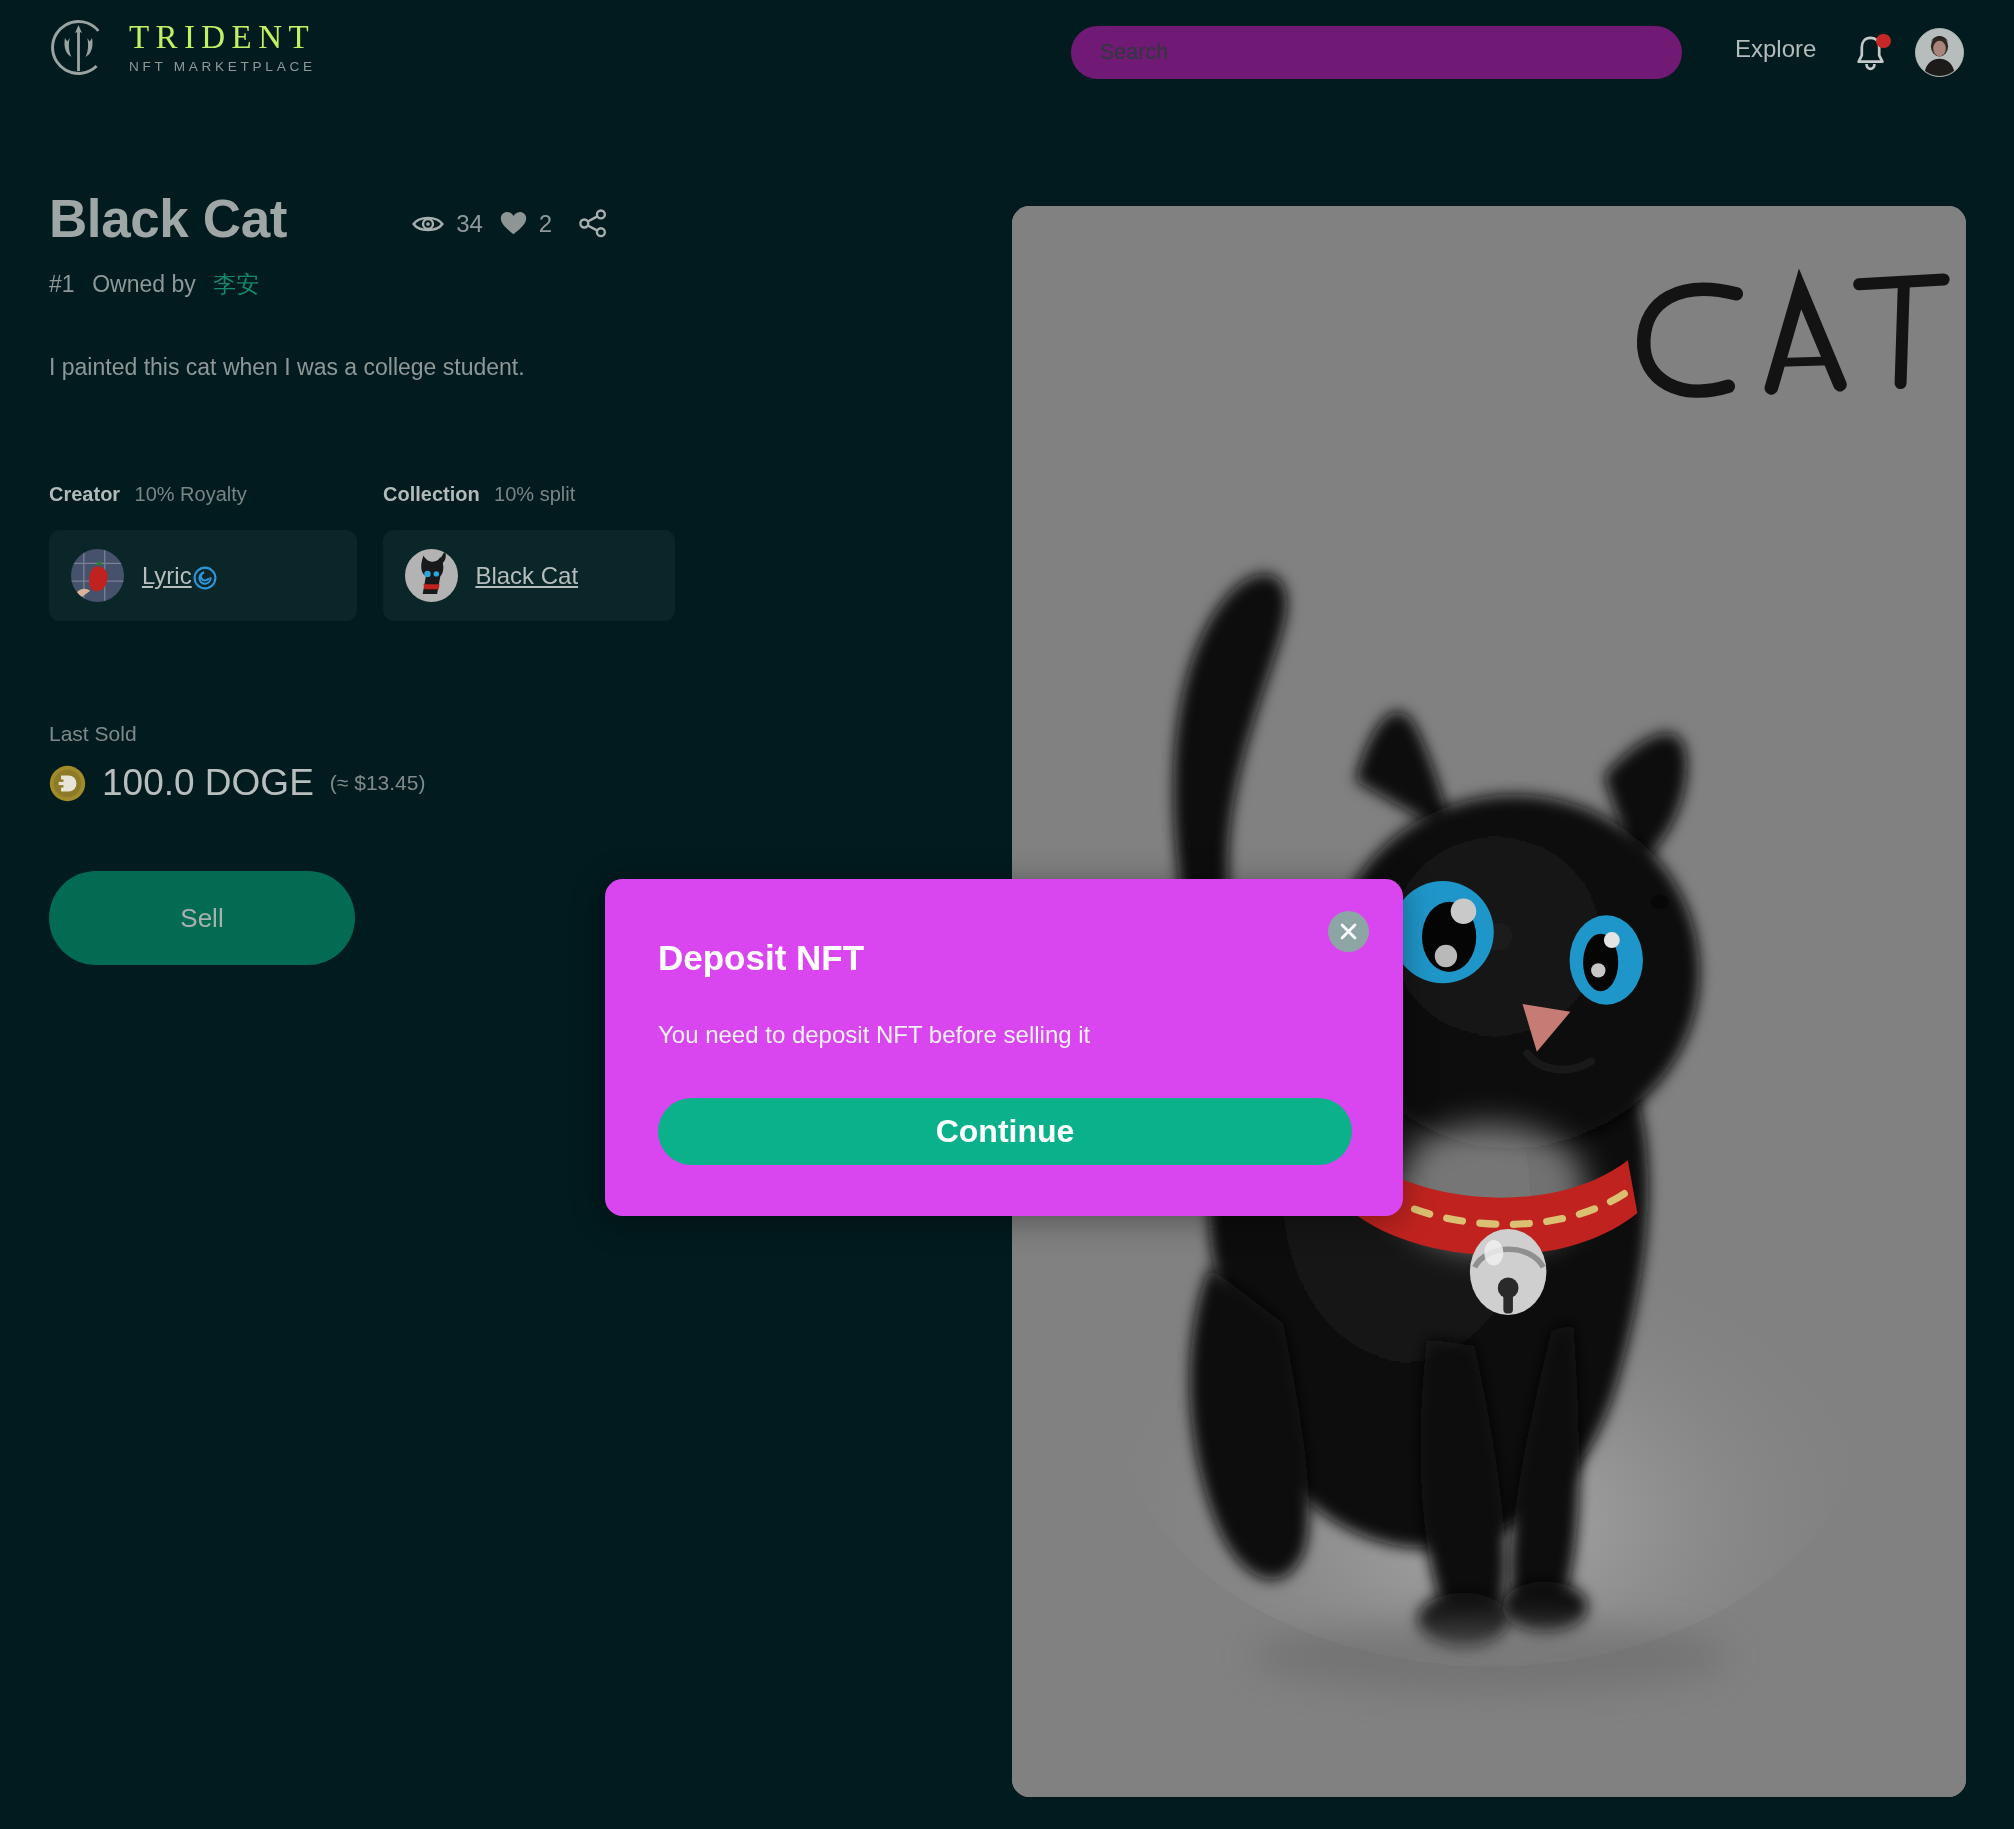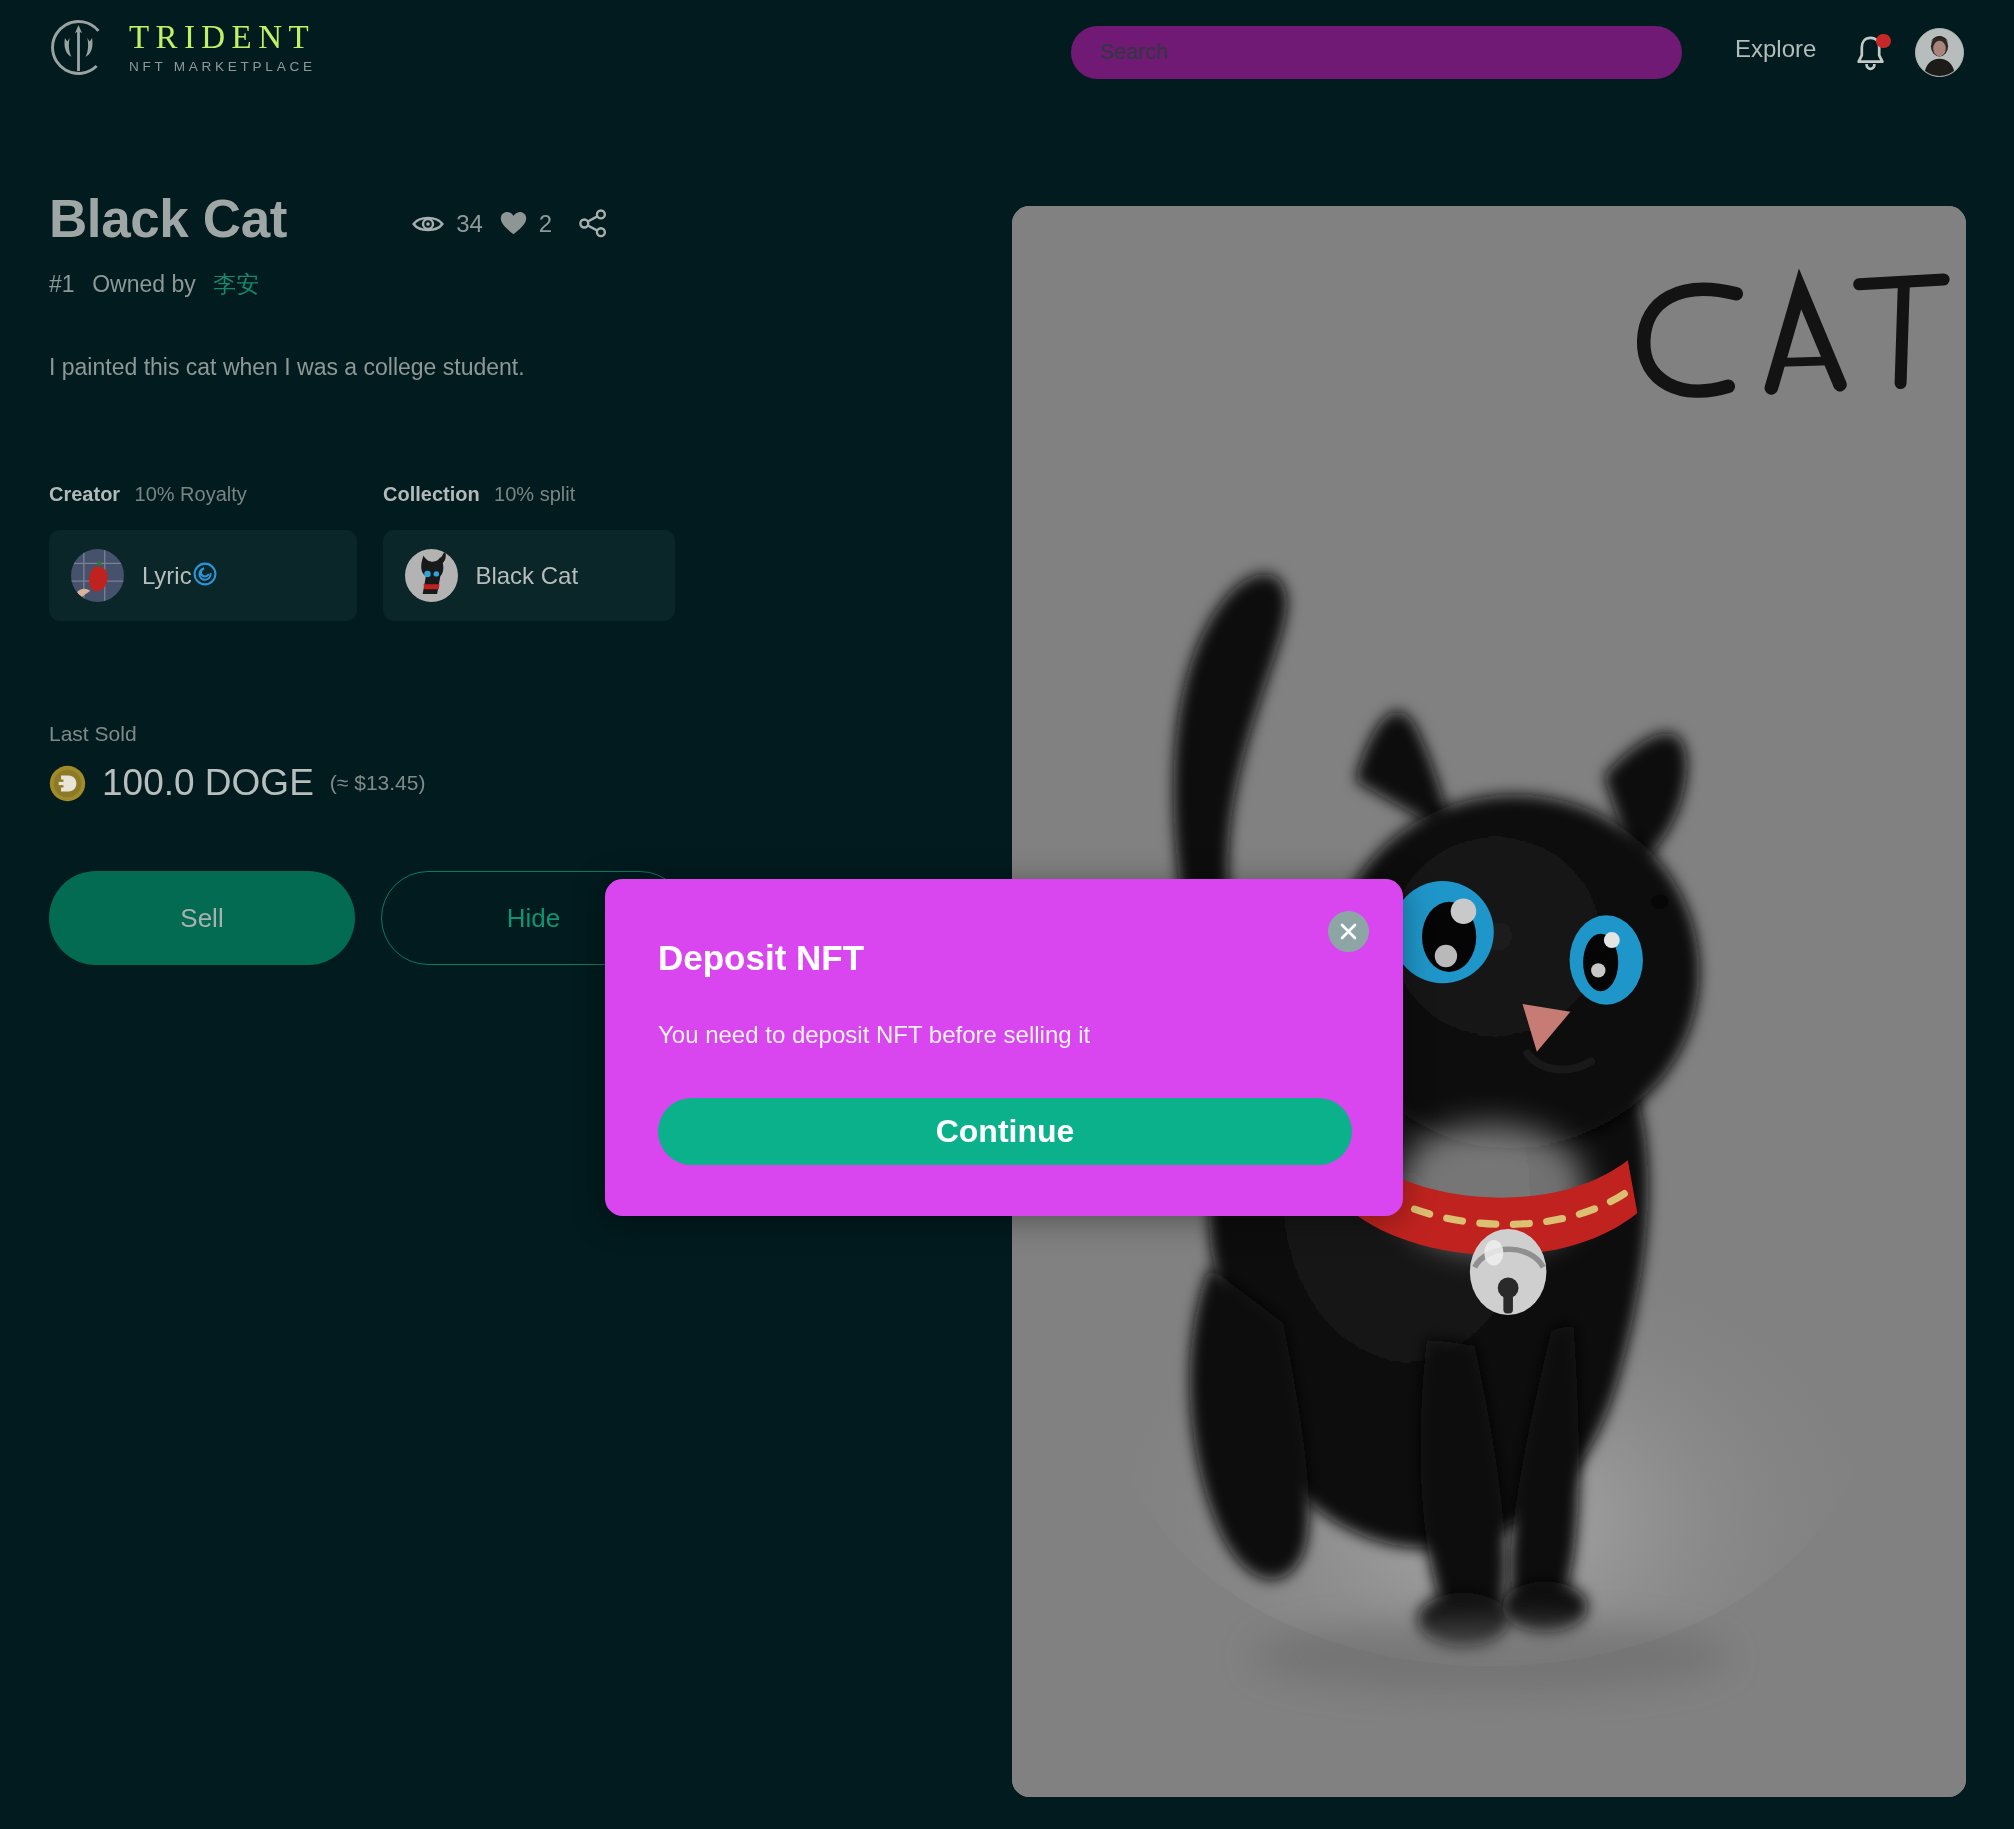--- a/index.html
+++ b/index.html
@@ -195,22 +195,23 @@
     width: 53px; height: 53px;
     border-radius: 50%;
     flex: none;
     overflow: hidden;
     position: relative;
   }
   .card-name {
     font-size: 24px;
     color: #b6bdbc;
     display: flex;
-    align-items: flex-start;
+    align-items: flex-end;
     gap: 1.6px;
+    text-decoration: underline;
   }
 
   .verified {
     width: 24px; height: 24px;
     flex: none;
   }
 
   .lastsold-label {
     margin-top: 101px;
     font-size: 21px;
@@ -466,21 +467,20 @@
         <circle cx="23" cy="23" r="17" fill="#8c7a28"></circle>
         <path d="M15 13 L24 13 C31 13 34 18 34 23 C34 28 31 33 24 33 L15 33 L15 28 L18 28 L18 18 L15 18 Z" fill="#e8e4d8"></path>
         <rect x="12" y="21" width="12" height="4" fill="#e8e4d8"></rect>
       </svg>
       <span class="price-main">100.0 DOGE</span>
       <span class="price-usd">(≈ $13.45)</span>
     </div>
 
     <div class="actions">
       <button class="btn btn-primary">Sell</button>
-      <button class="btn btn-outline">Hide</button>
     </div>
   </div>
 
   <div class="art-panel">
     <svg class="art-svg" viewBox="0 0 1196 1994" preserveAspectRatio="none">
       <defs>
         <radialGradient id="floorGrad" cx="50%" cy="72%" r="55%">
           <stop offset="0%" stop-color="#cfcfcf" stop-opacity="0.55"></stop>
           <stop offset="100%" stop-color="#818181" stop-opacity="0"></stop>
         </radialGradient>

